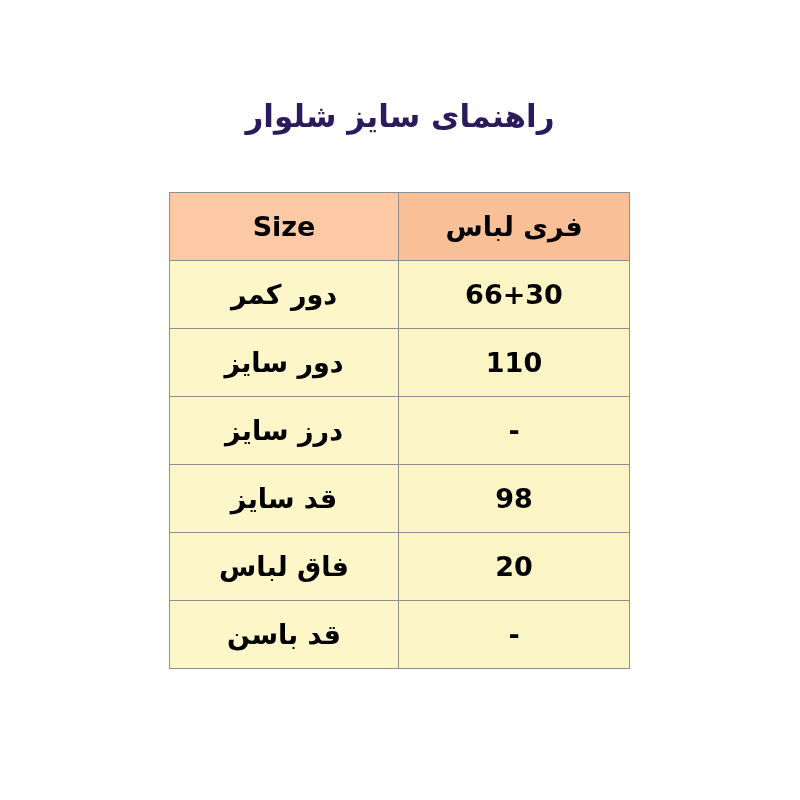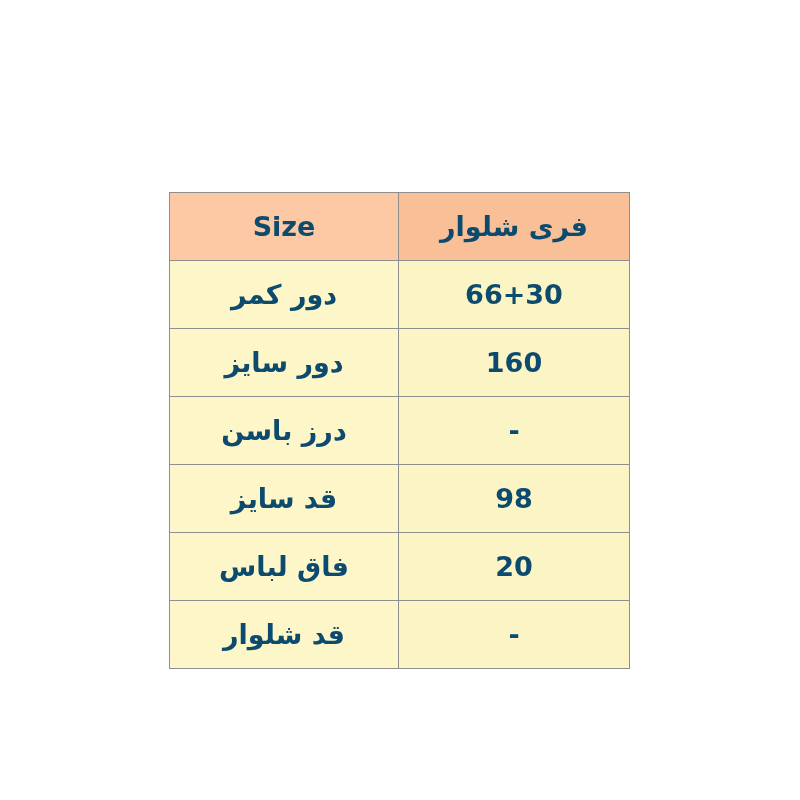--- a/index.html
+++ b/index.html
@@ -45,21 +45,21 @@
     direction: rtl;
   }
   table.size-table td, table.size-table th {
     border: 1px solid #8e8e8e;
     height: 67px;
     text-align: center;
     vertical-align: middle;
     padding: 0;
     font-size: 27px;
     font-weight: bold;
-    color: #0c4a6e;
+    color: #000000;
   }
   thead th {
     background: #f9c098;
     height: 84px;
     font-size: 28px;
   }
   thead th.label-col {
     background: #fcc9a4;
   }
   tbody td {
@@ -74,55 +74,56 @@
     font-family: "DejaVu Sans", "Liberation Sans", sans-serif;
     direction: ltr;
     unicode-bidi: embed;
   }
 </style>
 </head>
 <body>
 
 <div class="page">
 
+  <div class="title">راهنمای سایز شلوار</div>
 
   <div class="table-wrap">
     <table class="size-table">
       <colgroup>
         <col class="col-value">
         <col class="col-label">
       </colgroup>
       <thead>
         <tr>
-          <th class="value-col">فری شلوار</th>
+          <th class="value-col">فری لباس</th>
           <th class="label-col latin">Size</th>
         </tr>
       </thead>
       <tbody>
         <tr>
           <td class="value-col latin">66+30</td>
           <td class="label-col">دور کمر</td>
         </tr>
         <tr>
-          <td class="value-col latin">160</td>
+          <td class="value-col latin">110</td>
           <td class="label-col">دور سایز</td>
         </tr>
         <tr>
           <td class="value-col latin">-</td>
-          <td class="label-col">درز باسن</td>
+          <td class="label-col">درز سایز</td>
         </tr>
         <tr>
           <td class="value-col latin">98</td>
           <td class="label-col">قد سایز</td>
         </tr>
         <tr>
           <td class="value-col latin">20</td>
           <td class="label-col">فاق لباس</td>
         </tr>
         <tr>
           <td class="value-col latin">-</td>
-          <td class="label-col">قد شلوار</td>
+          <td class="label-col">قد باسن</td>
         </tr>
       </tbody>
     </table>
   </div>
 
 </div>
 
 </body></html>

